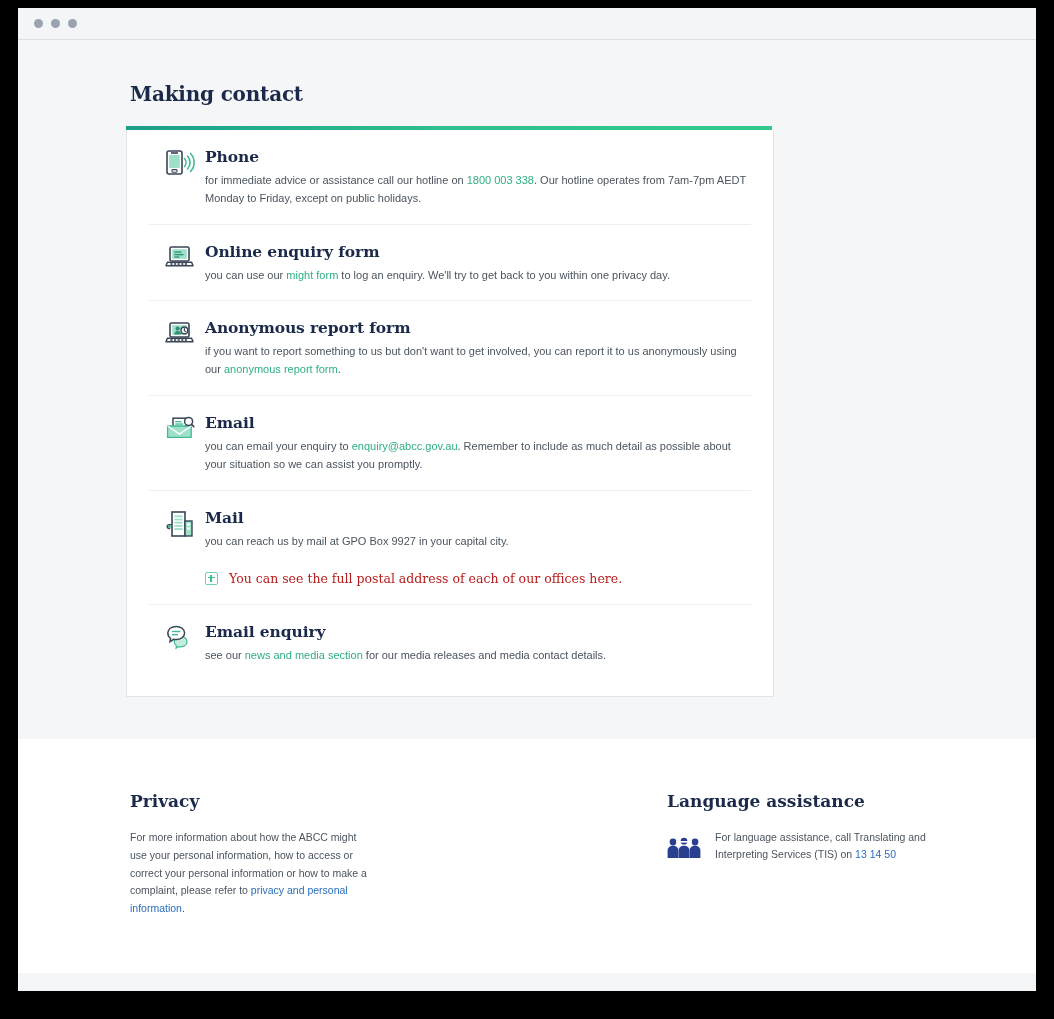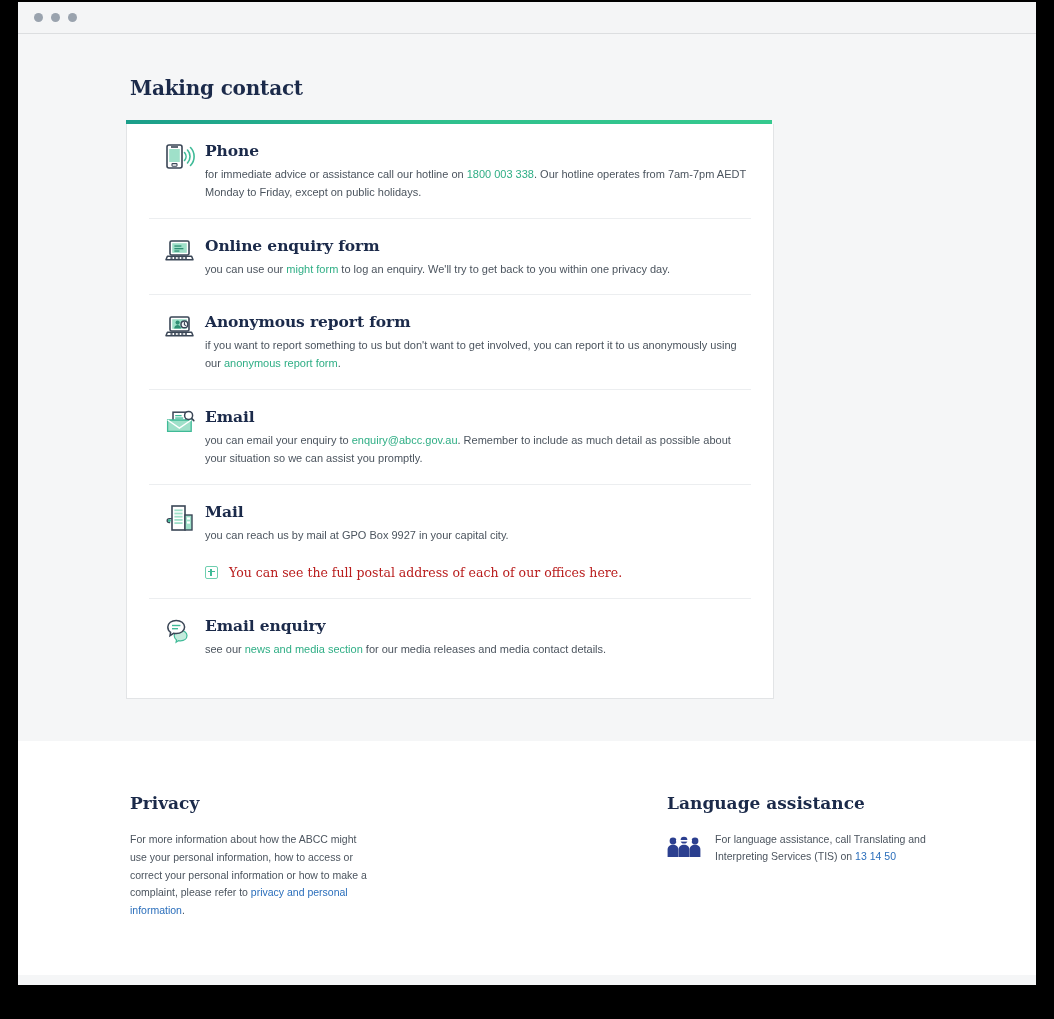--- a/index.html
+++ b/index.html
@@ -12,21 +12,21 @@
     height: 1019px;
     overflow: hidden;
     font-family: "Liberation Sans", sans-serif;
     -webkit-font-smoothing: antialiased;
   }
 
   
   .browser-window {
     position: absolute;
     left: 18px;
-    top: 2px;
+    top: 8px;
     width: 1018px;
     height: 983px;
     background: #ffffff;
     overflow: hidden;
   }
   .browser-chrome {
     height: 31px;
     background: #f4f5f6;
     border-bottom: 1px solid #dcdee0;
     display: flex;
@@ -70,21 +70,21 @@
     letter-spacing: -0.2px;
   }
 
   
   .contact-card {
     background: #ffffff;
     border: 1px solid #e2e4e6;
     border-top: none;
     margin-left: 2px;
     width: 602px;
-    padding: 0 22px 24px 22px;
+    padding: 0 22px 16px 22px;
   }
   .card-accent {
     height: 4px;
     width: 646px;
     margin-left: 2px;
     background: linear-gradient(90deg, #1b9e8a 0%, #2fc08d 50%, #35c98e 100%);
   }
 
   .contact-row {
     display: flex;
@@ -181,21 +181,21 @@
     margin: 0 0 18px 0;
   }
   p.strip-text {
     font-size: 10.5px;
     line-height: 1.68;
     color: #4b545e;
     margin: 0 0 13px 0;
   }
   p.strip-text:last-child { margin-bottom: 0; }
 
-  .lang-row { display: flex; align-items: center; }
+  .lang-row { display: flex; align-items: flex-end; }
   .lang-icon { width: 46px; min-width: 46px; padding-top: 2px; }
   .lang-text {
     font-size: 10.5px;
     line-height: 1.62;
     color: #4b545e;
     padding-left: 2px;
   }
 </style>
 </head>
 <body>

